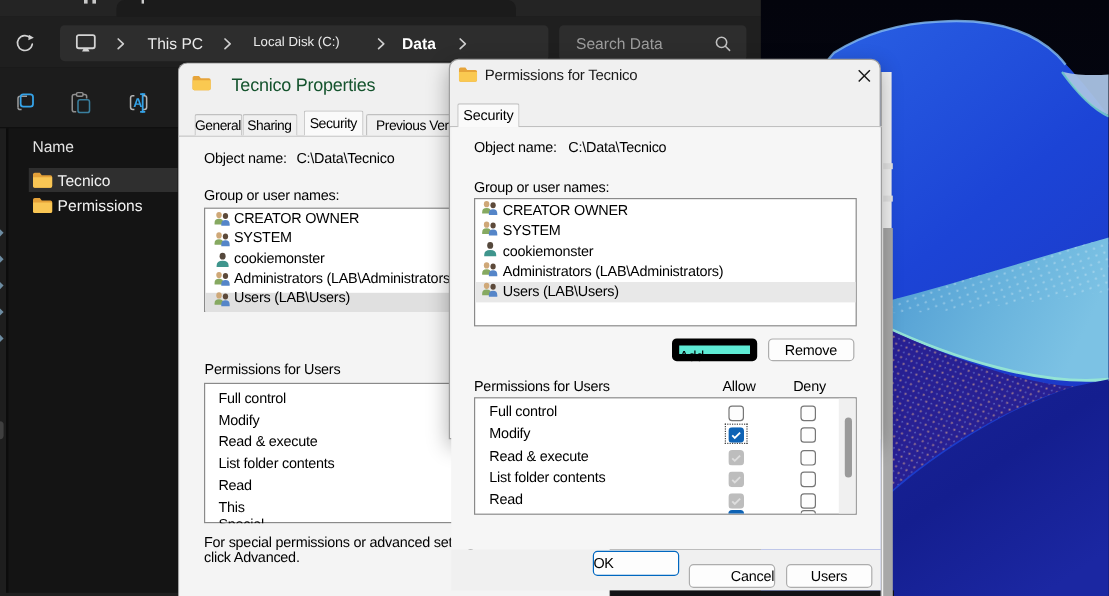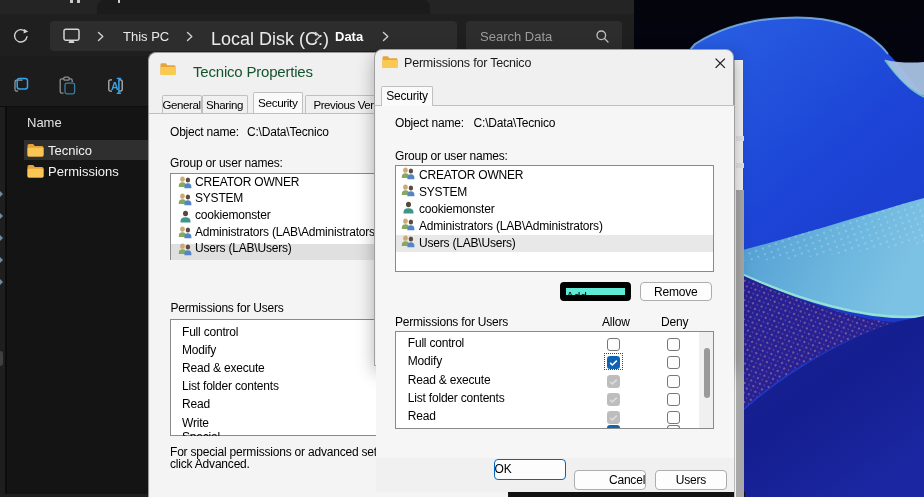--- a/index.html
+++ b/index.html
@@ -75,21 +75,21 @@
     <rect x="1" y="1.2" width="15" height="11" rx="1.7" fill="none" stroke="#d4d4d4" stroke-width="1.5"></rect>
     <path d="M 5.4,15 L 11.6,15 L 10.3,12.4 L 6.7,12.4 Z" fill="#d4d4d4"></path>
   </svg>
   <svg class="abs" style="left:96px;top:31px" width="9" height="11" viewBox="0 0 9 11">
       <path d="M 2.5,1.5 L 6.8,5.5 L 2.5,9.5" fill="none" stroke="#cfcfcf" stroke-width="1.4" stroke-linecap="round" stroke-linejoin="round"></path>
     </svg>
   <div class="abs" style="left:123px;top:29px;font-size:13px;color:#eaeaea">This PC</div>
   <svg class="abs" style="left:185px;top:31px" width="9" height="11" viewBox="0 0 9 11">
       <path d="M 2.5,1.5 L 6.8,5.5 L 2.5,9.5" fill="none" stroke="#cfcfcf" stroke-width="1.4" stroke-linecap="round" stroke-linejoin="round"></path>
     </svg>
-  <div class="abs" style="left:211px;top:29px;font-size:18px;color:#eaeaea">Local Disk (C:)</div>
+  <div class="abs" style="left:211px;top:29px;font-size:11px;color:#eaeaea">Local Disk (C:)</div>
   <svg class="abs" style="left:313px;top:31px" width="9" height="11" viewBox="0 0 9 11">
       <path d="M 2.5,1.5 L 6.8,5.5 L 2.5,9.5" fill="none" stroke="#cfcfcf" stroke-width="1.4" stroke-linecap="round" stroke-linejoin="round"></path>
     </svg>
   <div class="abs" style="left:335px;top:29px;font-size:13px;color:#ffffff;font-weight:bold">Data</div>
   <svg class="abs" style="left:381px;top:31px" width="9" height="11" viewBox="0 0 9 11">
       <path d="M 2.5,1.5 L 6.8,5.5 L 2.5,9.5" fill="none" stroke="#cfcfcf" stroke-width="1.4" stroke-linecap="round" stroke-linejoin="round"></path>
     </svg>
   <div class="abs" style="left:466px;top:21px;width:156px;height:30px;background:#2d2d2d;border-radius:4px"></div>
   <div class="abs" style="left:480px;top:29px;font-size:13px;color:#9c9c9c">Search Data</div>
   <svg class="abs" style="left:595px;top:29px" width="15" height="15" viewBox="0 0 15 15">
@@ -208,21 +208,21 @@
       <path d="M6.4,11 Q6.4,7.3 9.9,7.3 Q13.4,7.3 13.4,11 L13.4,12.2 L6.4,12.2 Z" fill="#5585c8"></path>
     </svg>
   <div class="abs" style="left:46px;top:188.3px">Users (LAB\Users)</div>
   <div class="abs" style="left:21.5px;top:248.4px">Permissions for Users</div>
   <div class="abs" style="left:20.5px;top:266px;width:330px;height:117px;background:#ffffff;border:1px solid #8a8a8a"></div>
   <div class="abs" style="left:33px;top:272.3px">Full control</div>
   <div class="abs" style="left:33px;top:290.2px">Modify</div>
   <div class="abs" style="left:33px;top:308.1px">Read &amp; execute</div>
   <div class="abs" style="left:33px;top:326.4px">List folder contents</div>
   <div class="abs" style="left:33px;top:344.4px">Read</div>
-  <div class="abs" style="left:33px;top:362.7px">Write</div>
+  <div class="abs" style="left:33px;top:362.7px">This</div>
   <div class="abs" style="left:33px;top:377px;height:6px;overflow:hidden">Special</div>
   <div class="abs" style="left:21px;top:393px;width:330px;line-height:12px">For special permissions or advanced settings,<br>click Advanced.</div>
 </div>
 
 <div class="abs" style="left:374px;top:49px;width:360px;height:317px;background:#f0f0f0;border-radius:8px 8px 0 0;border:1px solid #9f9f9f;box-shadow:0 6px 18px rgba(0,0,0,0.30);font-size:12px;letter-spacing:-0.2px;color:#000">
   <svg class="abs" style="left:7px;top:5px" width="16" height="14" viewBox="0 0 17 14">
     <path d="M 0.5,2.5 Q 0.5,1 2,1 L 6.2,1 L 7.8,3 L 15,3 Q 16.5,3 16.5,4.5 L 16.5,12 Q 16.5,13.5 15,13.5 L 2,13.5 Q 0.5,13.5 0.5,12 Z" fill="#e6a43a"></path>
     <path d="M 0.5,4.8 L 16.5,4.8 L 16.5,12 Q 16.5,13.5 15,13.5 L 2,13.5 Q 0.5,13.5 0.5,12 Z" fill="#fac951"></path>
   </svg>
   <div class="abs" style="left:29px;top:5.5px;font-size:12.5px;color:#1a1a1a">Permissions for Tecnico</div>

